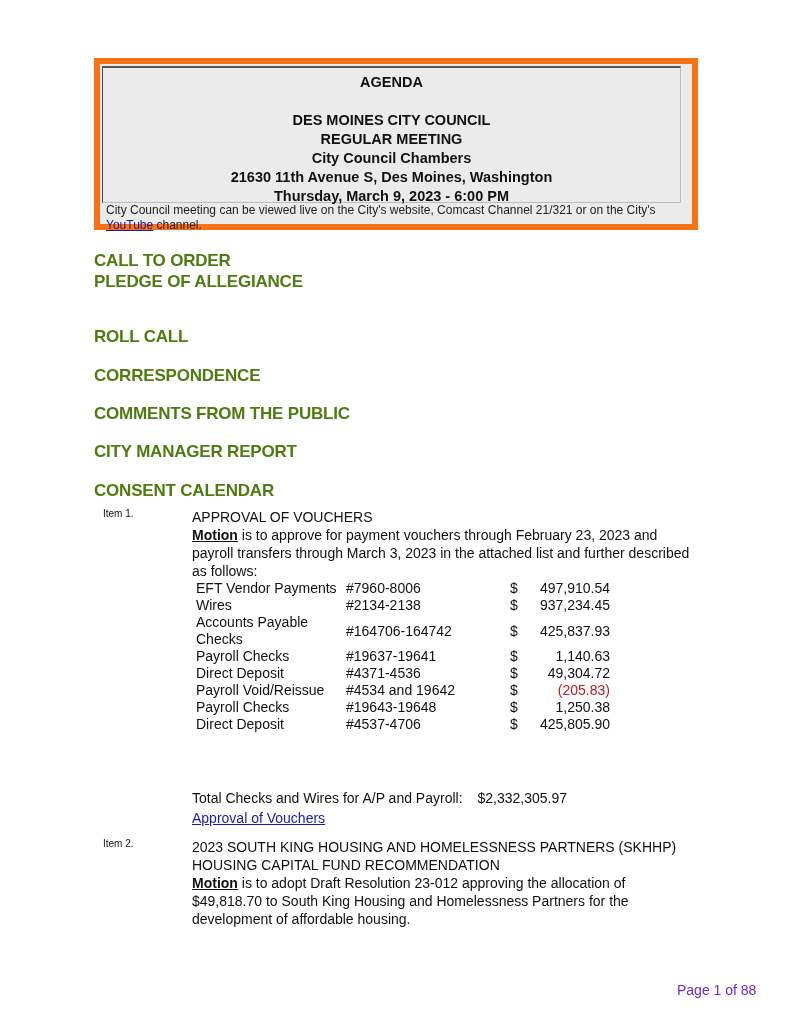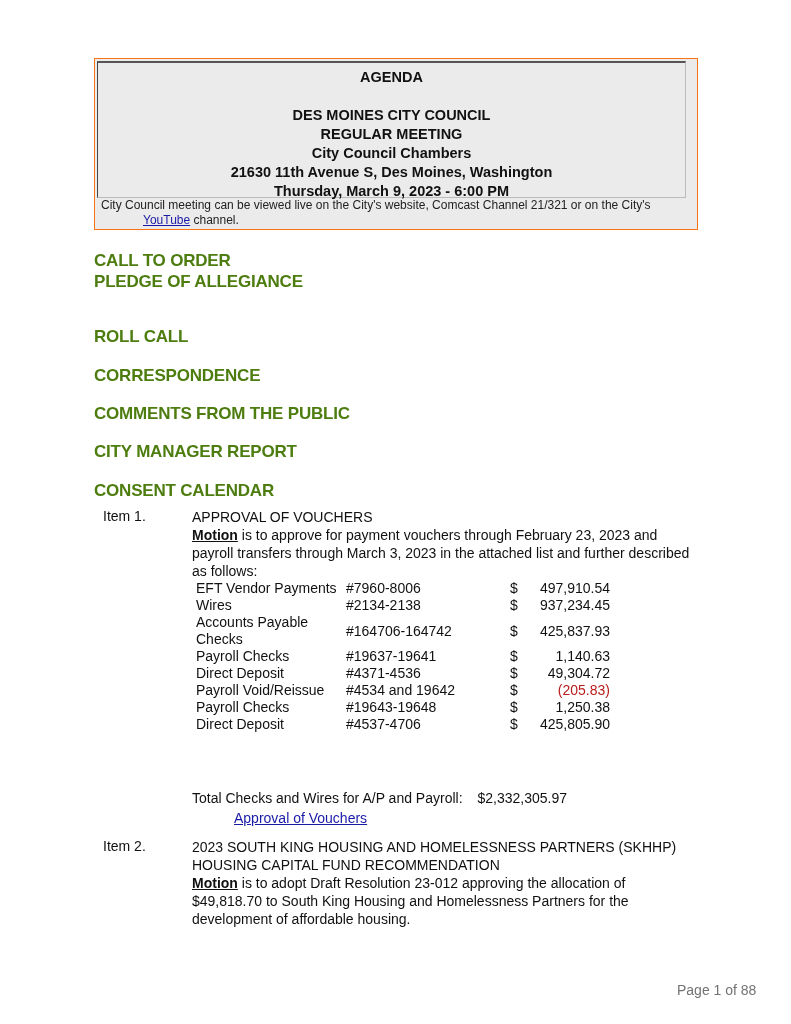--- a/index.html
+++ b/index.html
@@ -2,54 +2,54 @@
 <html><head>
 <meta charset="utf-8">
 <style>
   html, body { margin: 0; padding: 0; background: #ffffff; }
   body {
     width: 791px; height: 1024px; position: relative; overflow: hidden;
     font-family: "Liberation Sans", sans-serif; color: #111;
   }
   .header-box {
     position: absolute; left: 94px; top: 58px; width: 604px; height: 172px;
-    border: 1px solid #f97316; background: #ebebeb; box-sizing: border-box;
+    border: 6px solid #f97316; background: #ebebeb; box-sizing: border-box;
   }
   .header-inner {
     position: absolute; left: 2px; top: 2px; right: 11px; height: 137px;
     border: 1px solid #444; border-bottom: 1px solid #bbb; border-right: 1px solid #bbb;
     border-top: 2px solid #555; box-sizing: border-box;
   }
   .hdr-line {
     position: absolute; left: 0; right: 0; text-align: center;
     font-weight: bold; font-size: 14.5px; color: #111;
   }
   .hdr-note {
     position: absolute; left: 6px; top: 139px; right: 6px;
     font-size: 12px; line-height: 15px; color: #222;
   }
-  .link { color: #1a1aa8; text-decoration: underline; margin-left: 42px; }
+  .link { color: #1a1aa8; text-decoration: underline; }
   .section {
     position: absolute; left: 94px; font-weight: bold; font-size: 17px;
     letter-spacing: -0.2px; color: #4d7c0f;
   }
-  .item-label { position: absolute; left: 103px; font-size: 14px; color: #111; }
+  .item-label { position: absolute; left: 103px; font-size: 10px; color: #111; }
   .item-body { position: absolute; left: 192px; width: 500px; font-size: 14px; line-height: 18px; color: #111; }
   .motion { font-weight: bold; text-decoration: underline; }
   table.vouchers { position: absolute; left: 196px; top: 580px; border-collapse: collapse; font-size: 14px; color: #111; }
   table.vouchers td { padding: 0; vertical-align: middle; line-height: 17px; margin-top: 30px; }
   td.vdesc { width: 166px; }
   td.vnum { width: 164px; }
   td.vdollar { width: 14px; }
   td.vamt { width: 86px; text-align: right; }
   .neg { color: #b91c1c; }
   .total { position: absolute; left: 192px; top: 790px; font-size: 14px; color: #111; }
   .total .tamt { margin-left: 15px; }
   .voucher-link { position: absolute; left: 192px; top: 810px; font-size: 14px; }
-  .page-num { position: absolute; left: 677px; top: 982px; font-size: 14px; color: #737373; }
+  .page-num { position: absolute; left: 677px; top: 982px; font-size: 14px; color: #6d28d9; }
 </style>
 </head>
 <body>
 
 <div class="header-box">
   <div class="header-inner">
     <div class="hdr-line" style="top:6px">AGENDA</div>
     <div class="hdr-line" style="top:44px">DES MOINES CITY COUNCIL</div>
     <div class="hdr-line" style="top:63px">REGULAR MEETING</div>
     <div class="hdr-line" style="top:82px">City Council Chambers</div>

